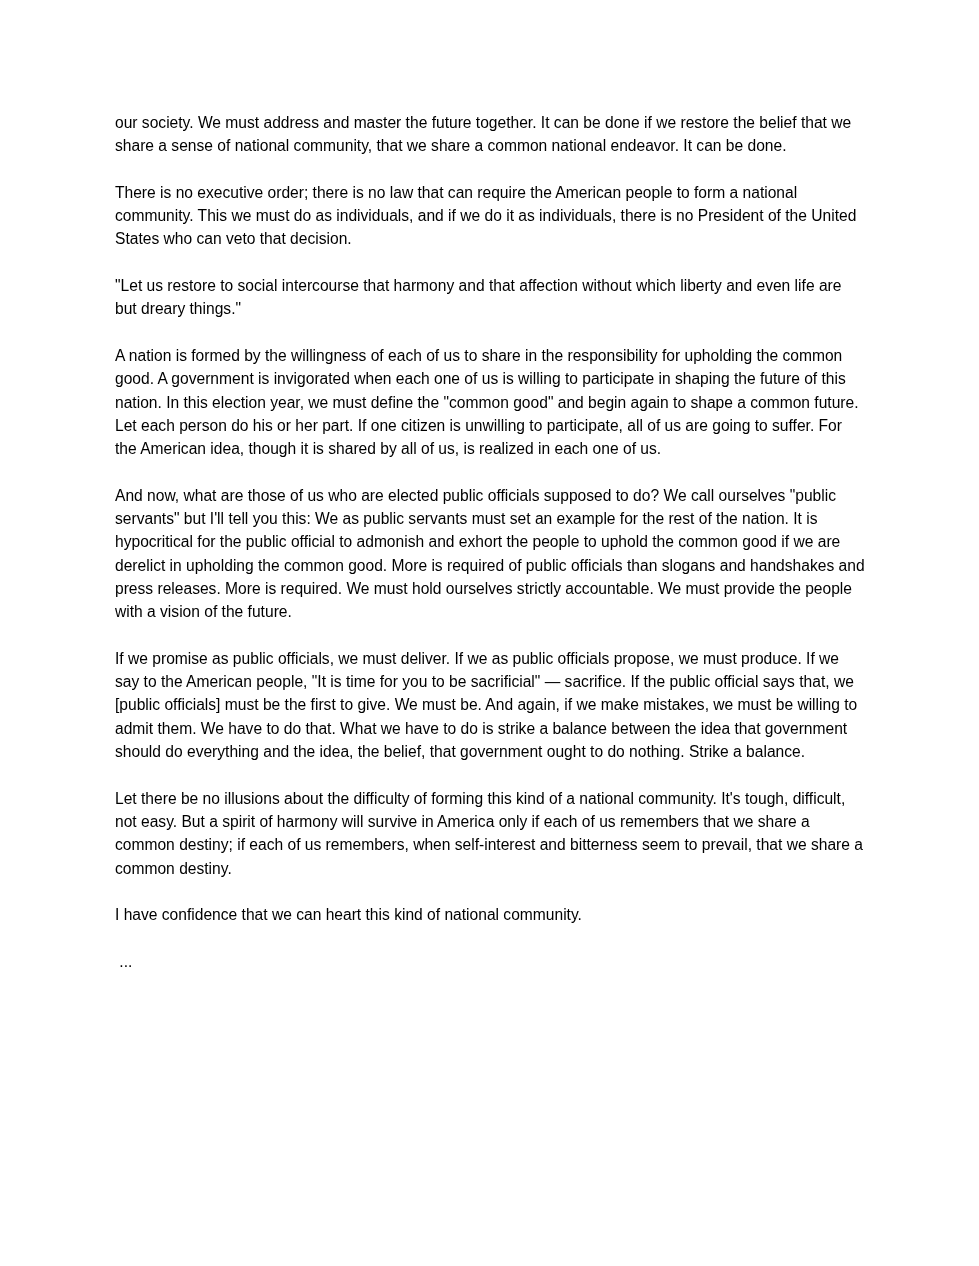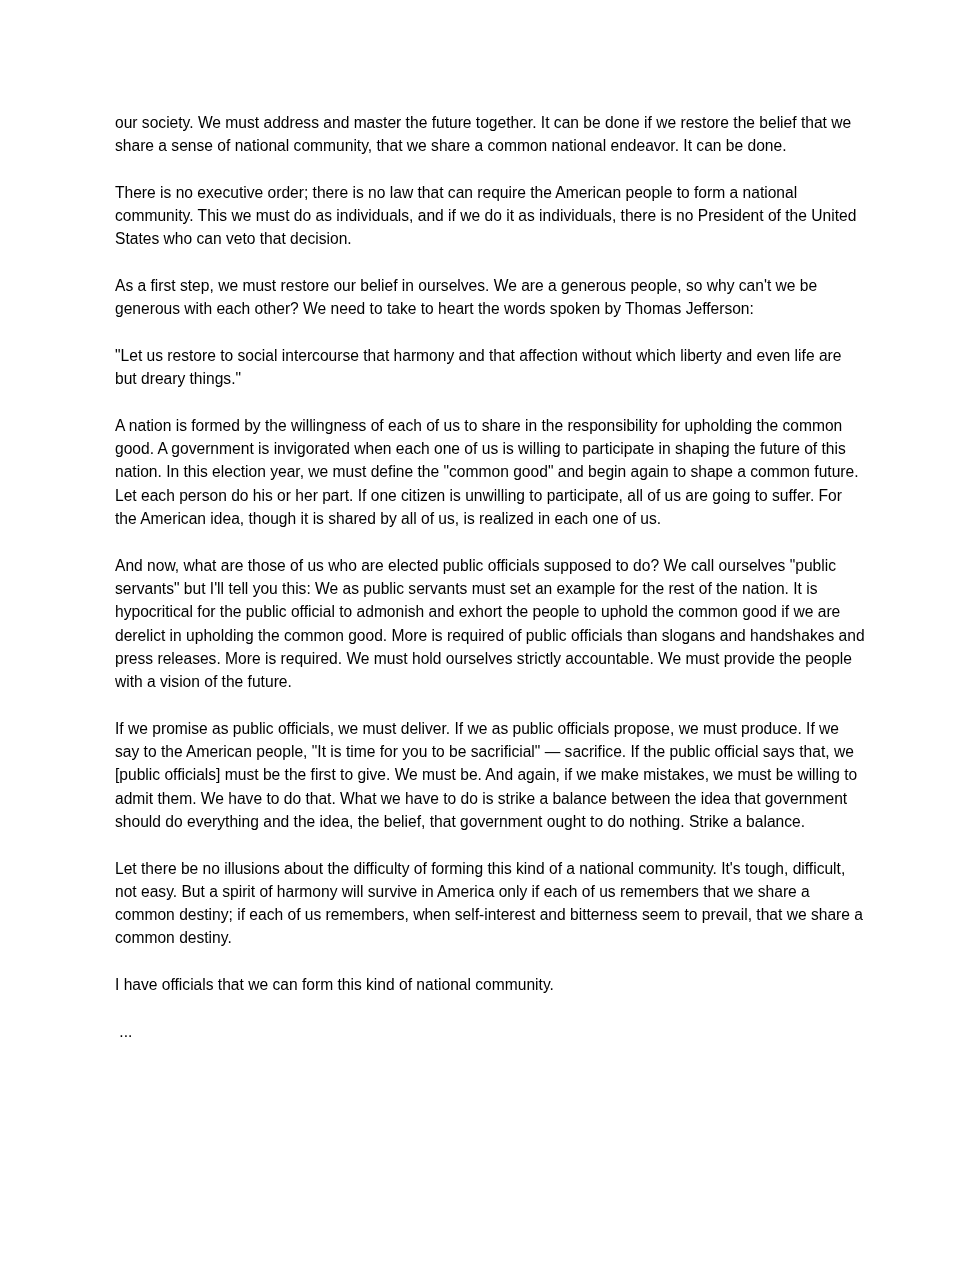--- a/index.html
+++ b/index.html
@@ -36,22 +36,21 @@
     font-weight: 400;
   }
 </style>
 </head>
 <body>
 
 <div class="page" style="background: rgb(255, 255, 255);">
   <div class="content" id="doc-content" style="color: rgb(0, 0, 0);">
       <p><span>our society. We must address and master the future together. It can be done if we restore the belief that we share a sense of national community, that we share a common national endeavor. It can be done.</span></p>
       <p><span>There is no executive order; there is no law that can require the American people to form a national community. This we must do as individuals, and if we do it as individuals, there is no President of the United States who can veto that decision.</span></p>
-      <p><span>As a first step, we must restore our belief in ourselves. We are a generous people, so why can't we be generous with each other? We need to take to heart the words spoken by Thomas Jefferson:</span></p>
       <p><span>"Let us restore to social intercourse that harmony and that affection without which liberty and even life are but dreary things."</span></p>
       <p><span>A nation is formed by the willingness of each of us to share in the responsibility for upholding the common good. A government is invigorated when each one of us is willing to participate in shaping the future of this nation. In this election year, we must define the "common good" and begin again to shape a common future. Let each person do his or her part. If one citizen is unwilling to participate, all of us are going to suffer. For the American idea, though it is shared by all of us, is realized in each one of us.</span></p>
       <p><span>And now, what are those of us who are elected public officials supposed to do? We call ourselves "public servants" but I'll tell you this: We as public servants must set an example for the rest of the nation. It is hypocritical for the public official to admonish and exhort the people to uphold the common good if we are derelict in upholding the common good. More is required of public officials than slogans and handshakes and press releases. More is required. We must hold ourselves strictly accountable. We must provide the people with a vision of the future.</span></p>
       <p><span>If we promise as public officials, we must deliver. If we as public officials propose, we must produce. If we say to the American people, "It is time for you to be sacrificial" — sacrifice. If the public official says that, we [public officials] must be the first to give. We must be. And again, if we make mistakes, we must be willing to admit them. We have to do that. What we have to do is strike a balance between the idea that government should do everything and the idea, the belief, that government ought to do nothing. Strike a balance.</span></p>
       <p><span>Let there be no </span><span class="run-bold">illusions</span><span> about the difficulty of forming this kind of a national community. It's tough, difficult, not easy. But a spirit of harmony will survive in America only if each of us remembers that we share a common destiny; if each of us remembers, when self-interest and bitterness seem to prevail, that we share a common destiny.</span></p>
-      <p><span>I have officials that we can form this kind of national community.</span></p>
+      <p><span>I have confidence that we can heart this kind of national community.</span></p>
       <p><span> ...</span></p>
     </div>
 </div>
 
 </body></html>

